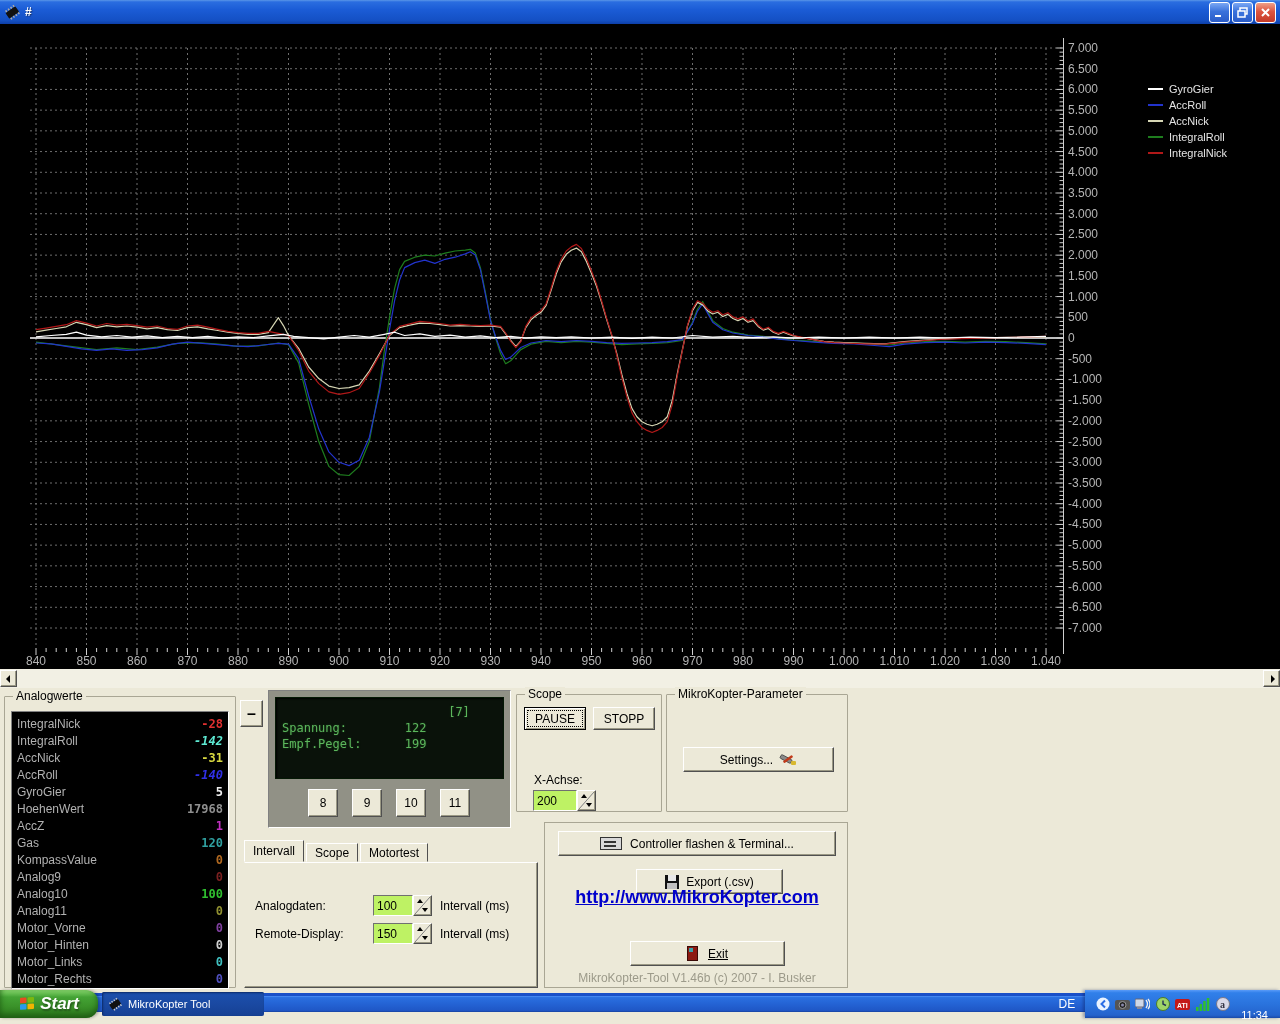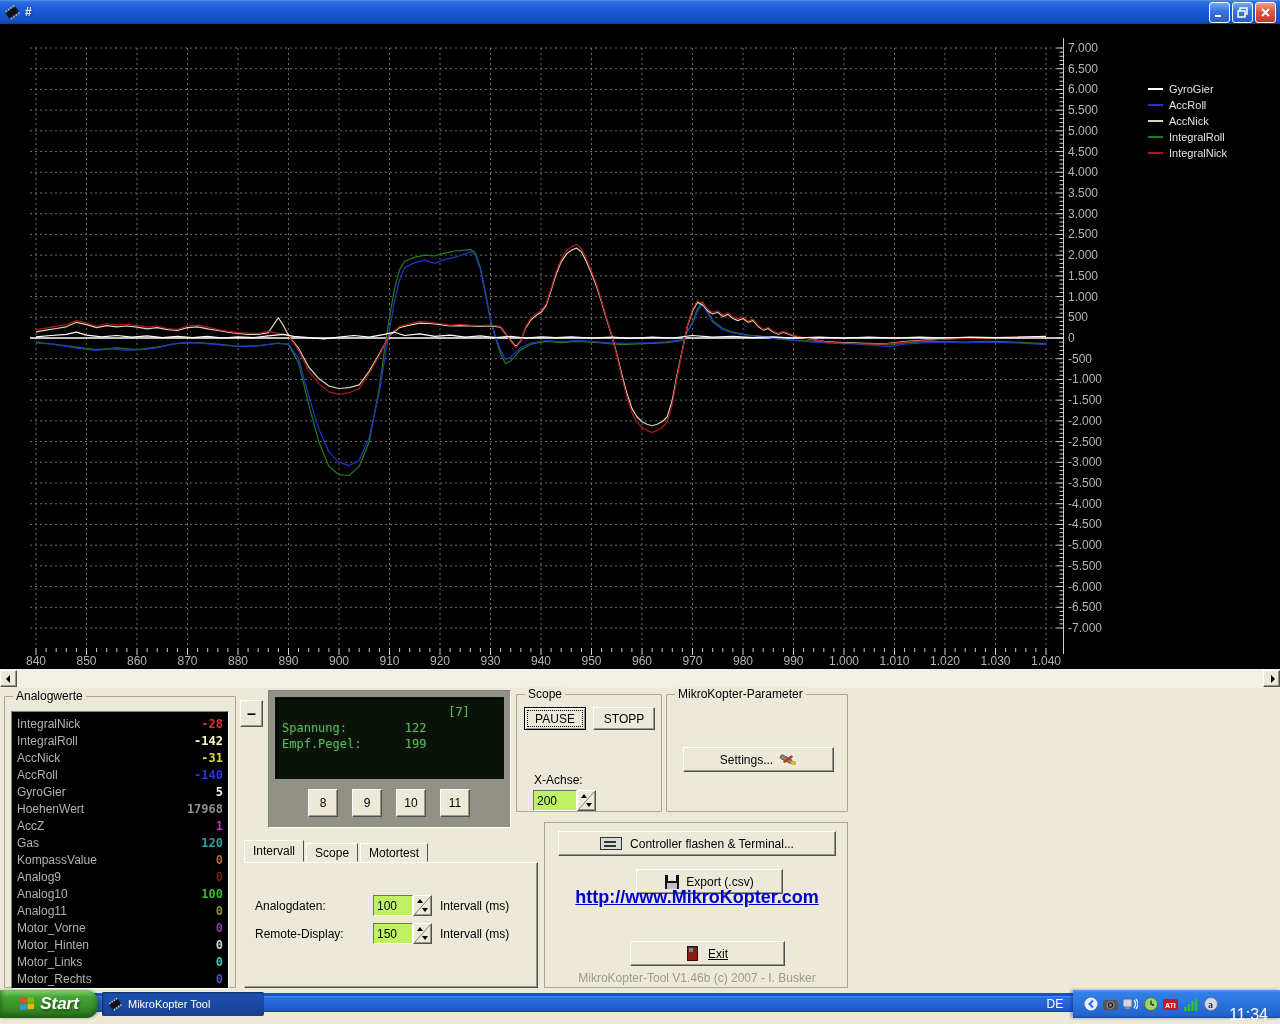--- a/index.html
+++ b/index.html
@@ -134,21 +134,21 @@
 .startbtn .stxt { color:#fff; font-style:italic; font-weight:bold; font-size:17px;
   text-shadow:1px 2px 2px #23541a; }
 .taskitem { margin-left:4px; width:162px; height:24px; border-radius:2px;
   background:linear-gradient(180deg,#1c50ad 0%,#1a49a2 50%,#164093 100%);
   box-shadow:inset 1px 1px 2px #0d2a66; display:flex; align-items:center; padding:0 6px; gap:6px; }
 .taskitem .ttxt { color:#fff; font-size:11px; }
 .tb-lang { margin-left:auto; color:#fff; font-size:12px; padding:0 10px; }
 .tray { height:28px; background:linear-gradient(180deg,#5a9bf8 0%,#3180ea 10%,#2a73dd 50%,#2463cc 90%,#1a4aa8 100%);
   box-shadow:-2px 0 3px rgba(10,30,90,.4); display:flex; align-items:center; padding:0 8px 0 10px; gap:5px; }
 .trayicon { width:15px; height:15px; display:flex; align-items:center; justify-content:center; }
-.tb-clock { color:#fff; font-size:16px; margin-left:6px; margin-right:4px;margin-top:22px; }
+.tb-clock { color:#fff; font-size:11px; margin-left:6px; margin-right:4px;margin-top:22px; }
 </style>
 </head>
 <body>
 
 <div class="screen">
 
   <div class="titlebar">
     <svg width="16" height="16" viewBox="0 0 16 16">
       <g transform="rotate(-35 8 8)">
         <rect x="2" y="5" width="12" height="7" rx="1" fill="#111"></rect>
@@ -571,29 +571,29 @@
 
     <div class="groupbox" style="left:4px; top:8px; width:232px; height:292px;">
       <span class="gb-title">Analogwerte</span>
       <div class="analog-list" id="analog-list">
           <div class="analog-row">
             <span class="al">IntegralNick</span>
             <span class="av" style="color: rgb(224, 48, 48);">-28</span>
           </div>
           <div class="analog-row">
             <span class="al">IntegralRoll</span>
-            <span class="av" style="color: #fef9c3;">-142</span>
+            <span class="av" style="color: #5eead4; font-style: italic;">-142</span>
           </div>
           <div class="analog-row">
             <span class="al">AccNick</span>
             <span class="av" style="color: rgb(216, 216, 64);">-31</span>
           </div>
           <div class="analog-row">
             <span class="al">AccRoll</span>
-            <span class="av" style="color: rgb(48, 48, 232);">-140</span>
+            <span class="av" style="color: rgb(48, 48, 232); font-style: italic;">-140</span>
           </div>
           <div class="analog-row">
             <span class="al">GyroGier</span>
             <span class="av" style="color: rgb(240, 240, 240);">5</span>
           </div>
           <div class="analog-row">
             <span class="al">HoehenWert</span>
             <span class="av" style="color: rgb(144, 144, 144);">17968</span>
           </div>
           <div class="analog-row">

